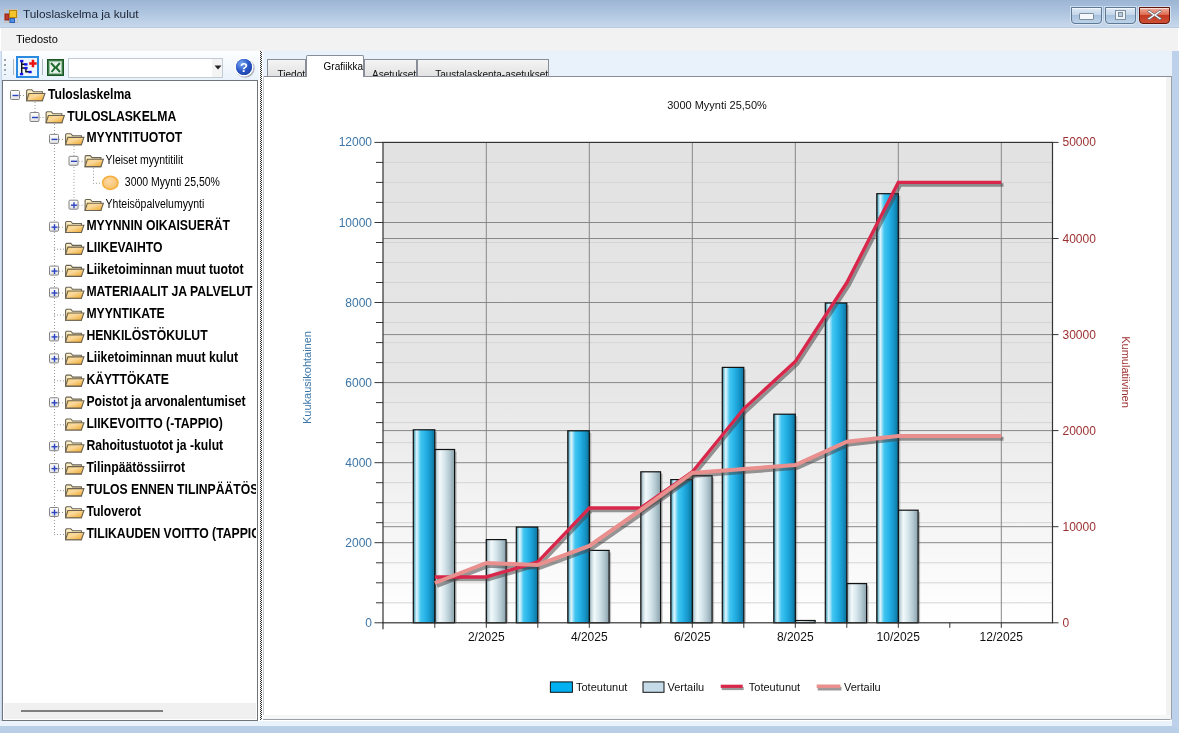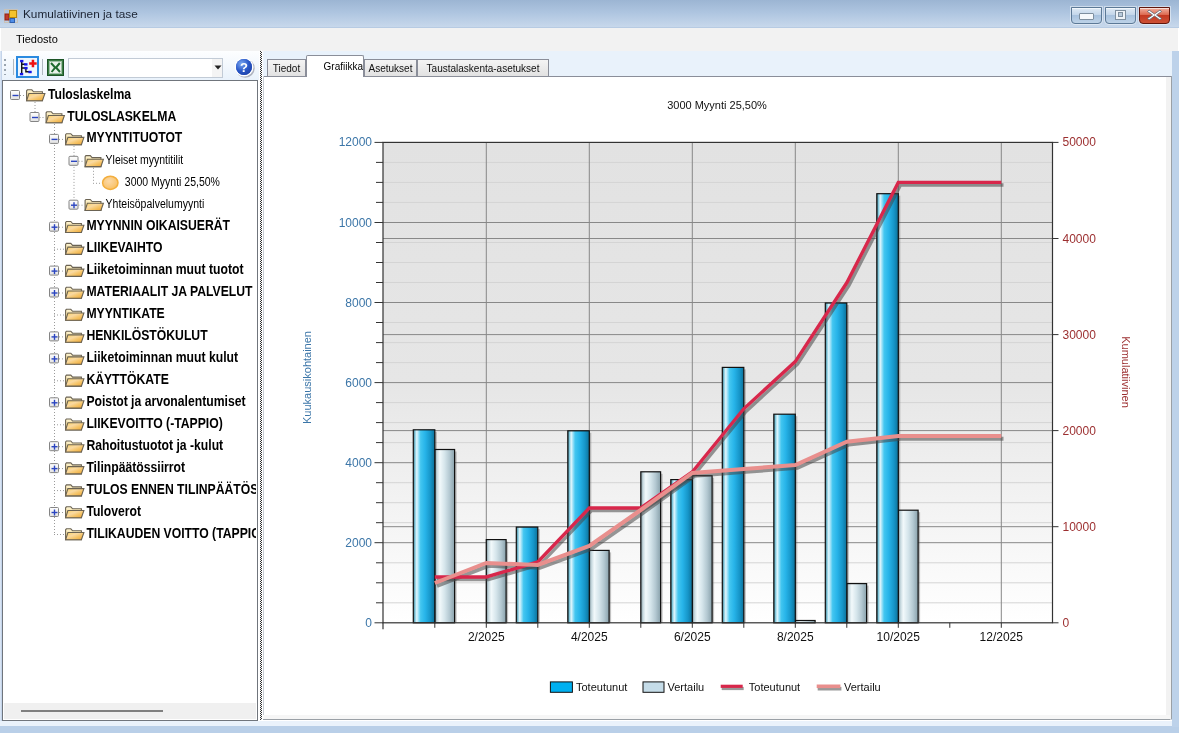--- a/index.html
+++ b/index.html
@@ -17,40 +17,40 @@
   #menutext{left:16px;top:33px;font-size:11px;color:#000;}
   #toolbar{left:1px;top:51px;width:258px;height:29px;background:linear-gradient(#fdfeff,#e9f2fb);}
   #leftedge{left:0px;top:51px;width:2px;height:670px;background:linear-gradient(90deg,#e4edf8,#b9cce6);}
   #treepanel{left:2px;top:80px;width:256px;height:641px;background:#fff;border:1.2px solid #70757c;box-sizing:border-box;}
   #splitter{left:260px;top:51px;width:1px;height:669px;background:repeating-linear-gradient(180deg,#333 0 1px,#fafafa 1px 2px);}
   #splitter2{left:261px;top:51px;width:1px;height:669px;background:repeating-linear-gradient(180deg,#fafafa 0 1px,#333 1px 2px);}
   #rightbg{left:263px;top:51px;width:909px;height:666px;background:#e9f2fb;}
   #tabpage{left:263px;top:76px;width:909px;height:644px;background:#fff;border:1px solid #c8cdd4;box-sizing:border-box;}
   #tpedge_r{left:1166px;top:76px;width:4.5px;height:643px;background:#f2f2f2;border-right:1.5px solid #9aa0a6;}
   #tpedge_b{left:263px;top:714.5px;width:907px;height:4.5px;background:#f6f6f6;border-bottom:1.5px solid #9aa0a6;}
-  .tab{top:59px;height:17px;background:linear-gradient(#f4f4f4,#e2e2e2);border:1px solid #8a8e99;border-bottom:none;font-size:10px;color:#111;text-align:center;box-sizing:border-box;padding-top:3px;white-space:nowrap;overflow:hidden;}
+  .tab{top:59px;height:17px;background:linear-gradient(#f4f4f4,#e2e2e2);border:1px solid #8a8e99;border-bottom:none;font-size:10px;color:#111;text-align:right;box-sizing:border-box;padding-top:9px;white-space:nowrap;overflow:hidden;}
   #tabsel{left:306px;top:55px;width:58px;height:22px;background:#fff;border:1px solid #8a8e99;border-bottom:none;border-radius:2px 2px 0 0;font-size:10px;text-align:right;padding-top:5px;box-sizing:border-box;z-index:3;position:absolute;}
   .rowline{height:1px;background:#8a8e99;}
   #hscroll{left:4px;top:703px;width:252px;height:16px;background:#f0f0f0;}
   #hthumb{left:21px;top:709.5px;width:142px;height:2.6px;background:#808080;}
   .treerow{position:absolute;white-space:nowrap;font-size:10.5px;color:#000;line-height:15px;transform:scaleY(1.13);transform-origin:left center;}
   .b{font-weight:bold;font-size:12.2px;}
 </style>
 </head>
 <body>
 <div id="win">
   <div class="abs" id="titlebar"></div>
   <svg class="abs" style="left:4px;top:9px" width="15" height="15" viewBox="0 0 15 15">
     <rect x="0.5" y="0.5" width="13" height="13" fill="none" stroke="#c8c2b8"></rect>
     <rect x="4.5" y="4.5" width="9" height="9" fill="none" stroke="#c8c2b8"></rect>
     <rect x="1" y="5" width="4" height="6" fill="#c03a2b" stroke="#8f2218"></rect>
     <rect x="5.5" y="1.5" width="7" height="7" fill="#f5c32c" stroke="#b8860b"></rect>
     <rect x="6" y="9.5" width="4.5" height="4" fill="#4f8ee8" stroke="#2f5fae"></rect>
   </svg>
-  <div class="abs" id="titletext">Kumulatiivinen ja tase</div>
+  <div class="abs" id="titletext">Tuloslaskelma ja kulut</div>
   <div class="abs winbtn" id="btnmin"></div>
   <div class="abs winbtn" id="btnmax"></div>
   <div class="abs winbtn" id="btnclose"></div>
   <div class="abs" style="left:1079px;top:13px;width:13px;height:5px;background:#f6f9fc;border:1px solid #7e8f9f;border-radius:1px;"></div>
   <div class="abs" style="left:1115px;top:10px;width:9px;height:8px;background:#eef3f8;border:1px solid #7e8f9f;"></div>
   <div class="abs" style="left:1118px;top:12px;width:3px;height:3px;background:#b9cbdc;border:1px solid #7e8f9f;"></div>
   <svg class="abs" style="left:1147px;top:9px" width="15" height="12" viewBox="0 0 15 12">
     <path d="M2 1 L7.5 5 L13 1 L14.5 2.5 L9.5 6 L14.5 9.5 L13 11 L7.5 7 L2 11 L0.5 9.5 L5.5 6 L0.5 2.5 Z" fill="#fff" stroke="#5a6673" stroke-width="0.8"></path>
   </svg>
   <div class="abs" id="menuline"></div>

